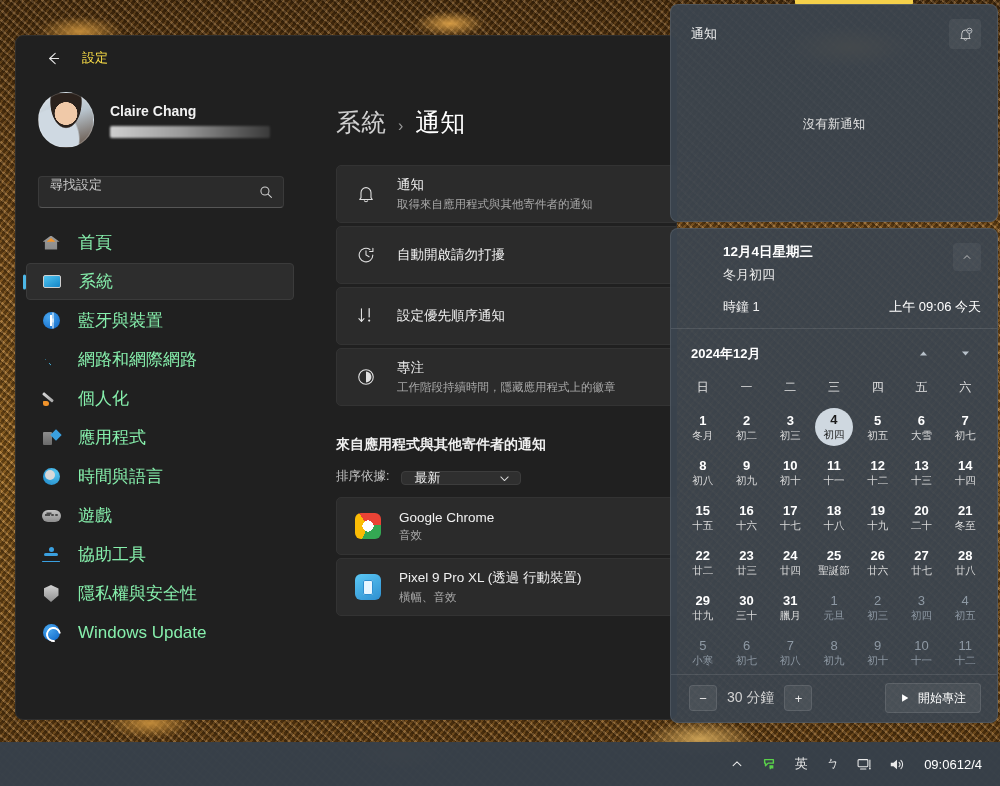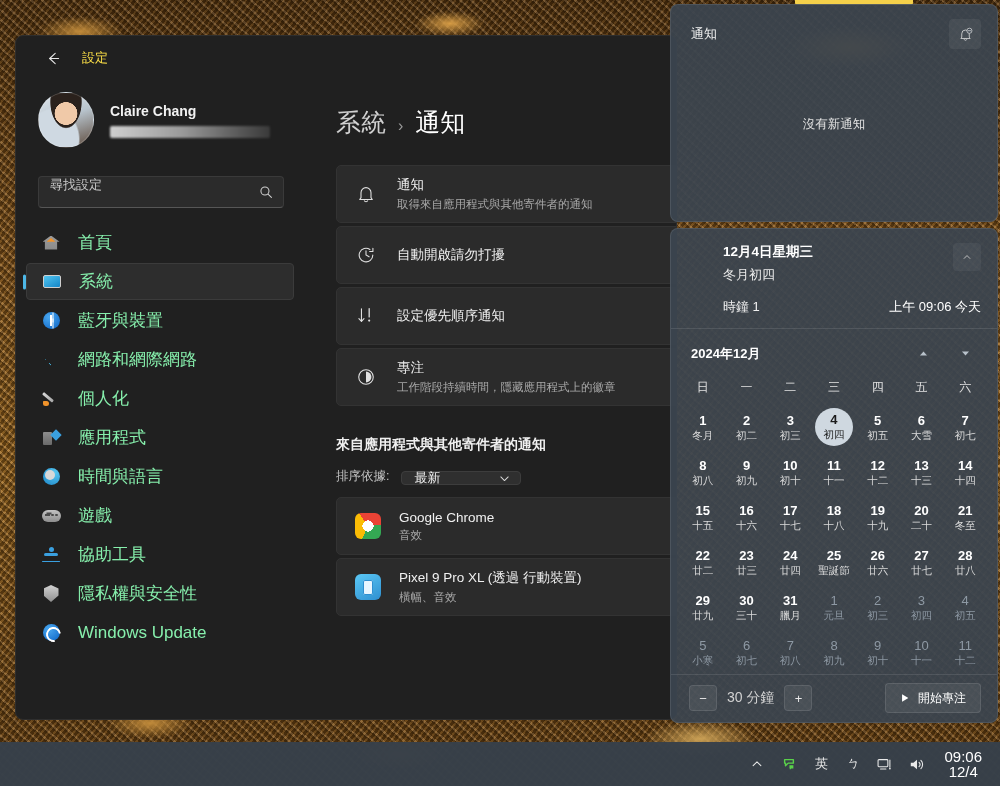--- a/index.html
+++ b/index.html
@@ -386,22 +386,22 @@
   }
   .tray { display: flex; align-items: center; gap: 2px; }
   .tray-item {
     min-width: 30px; height: 34px;
     display:flex; align-items:center; justify-content:center;
     color: #e9e9e9; font-size: 13px;
     border-radius: 4px; cursor: pointer;
     padding: 0 5px;
   }
   .tray-clock {
-    display:flex; flex-direction:column; align-items:center; justify-content:center;
-    font-size: 15px; line-height: 15px; color:#ffffff;
+    display:flex; flex-direction:row; align-items:center; justify-content:center;
+    font-size: 13px; line-height: 15px; color:#ffffff;
     padding: 0 10px; height: 38px; border-radius: 4px; cursor:pointer;
   }
 </style>
 </head>
 <body>
 
 <div id="desktop"></div>
 
 <div id="top-sliver"></div>
 

